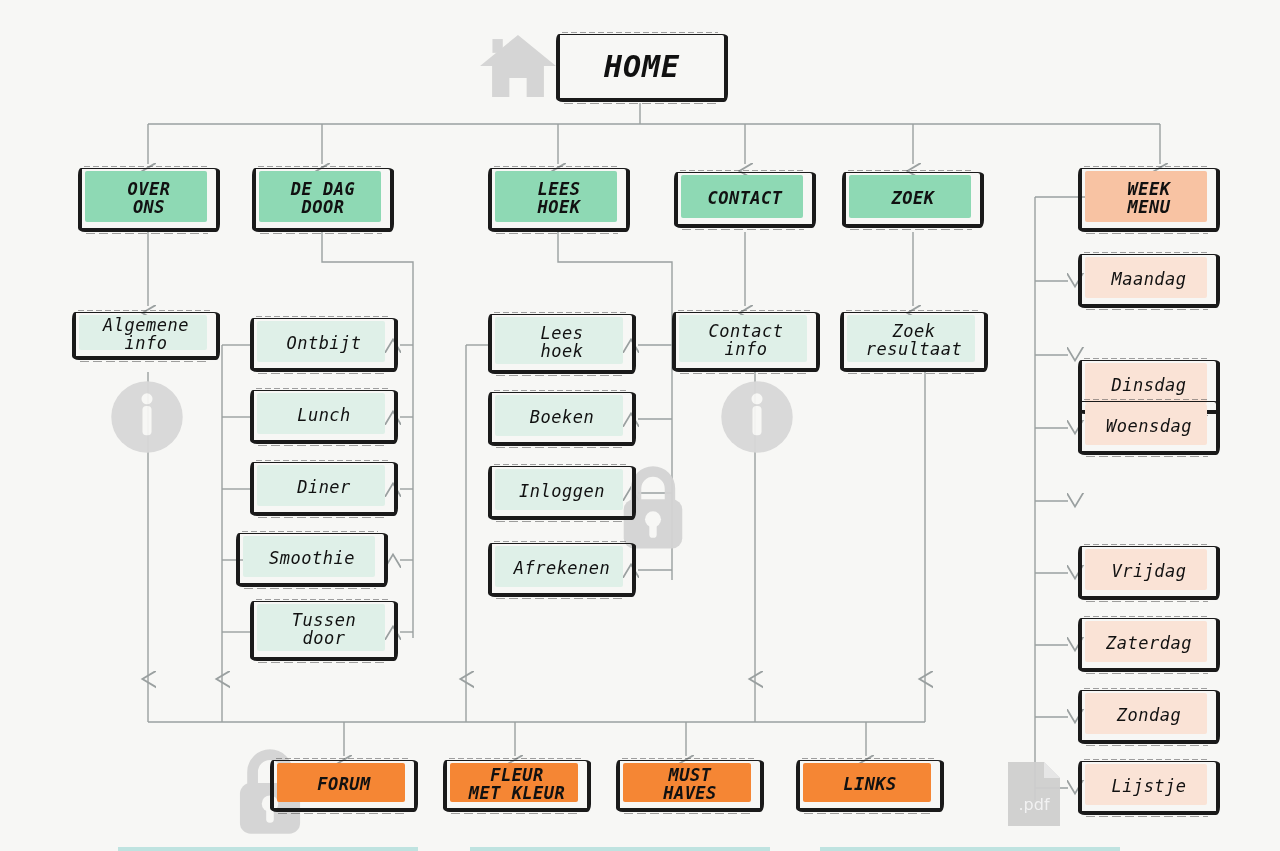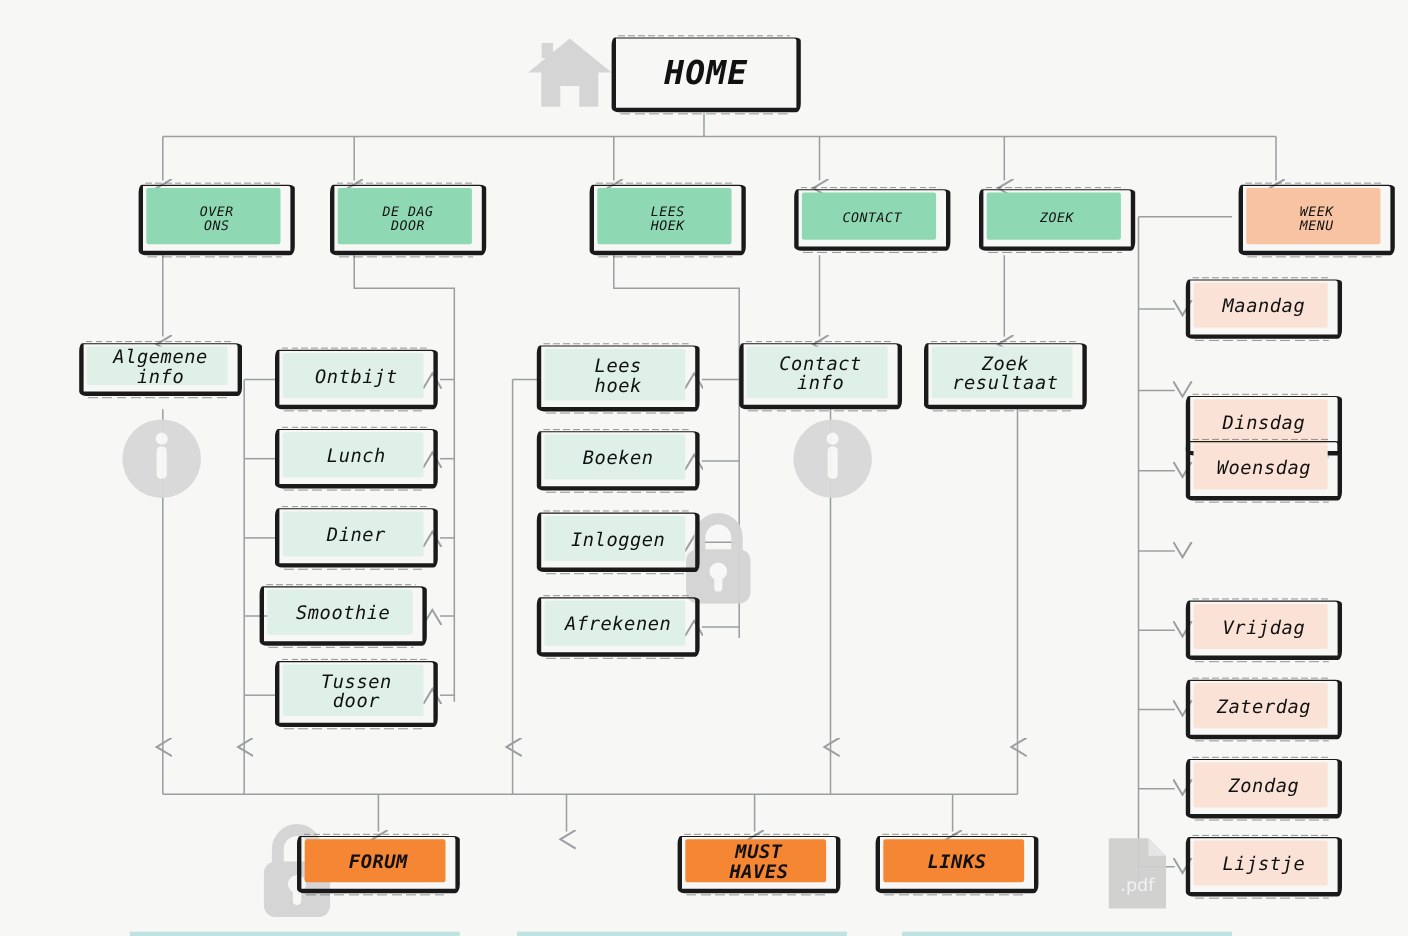--- a/index.html
+++ b/index.html
@@ -48,21 +48,21 @@
   
   .lvl0{background:transparent;}
   .lvl0 .fill{background:transparent;}
   .green .fill{background:#8ed9b4;}
   .greenlite .fill{background:#dff0e8;}
   .orange .fill{background:#f58634;}
   .peach .fill{background:#f8c3a3;}
   .peachlite .fill{background:#fae3d6;}
 
   .home{font-size:30px;font-weight:700;font-style:italic;letter-spacing:1px;}
-  .t1{font-size:12px;font-weight:400;margin-left:48px;}
+  .t1{font-size:17px;font-weight:700;}
   .t2{font-size:17px;font-weight:400;}
   .t3{font-size:17px;font-weight:700;}
   .day{font-size:17px;font-weight:400;}
 
   
   .node::before{
     content:"";position:absolute;left:2px;right:6px;top:-3px;height:1px;
     background:repeating-linear-gradient(90deg,#555 0 6px,transparent 6px 9px);
     opacity:.55;
   }
@@ -320,20 +320,25 @@
   </div>
   <div class="node peachlite day" style="left:1078px;top:761px;width:142px;height:54px;">
     <span class="fill"></span>
     <span class="lbl">Lijstje</span>
   </div>
 
   <div class="node orange t3" style="left:270px;top:760px;width:148px;height:52px;">
     <span class="fill"></span>
     <span class="lbl">FORUM</span>
   </div>
+  <div class="node orange t3" style="left:443px;top:760px;width:148px;height:52px;">
+    <span class="fill"></span>
+    <span class="lbl">FLEUR
+MET KLEUR</span>
+  </div>
   <div class="node orange t3" style="left:616px;top:760px;width:148px;height:52px;">
     <span class="fill"></span>
     <span class="lbl">MUST
 HAVES</span>
   </div>
   <div class="node orange t3" style="left:796px;top:760px;width:148px;height:52px;">
     <span class="fill"></span>
     <span class="lbl">LINKS</span>
   </div>
 

